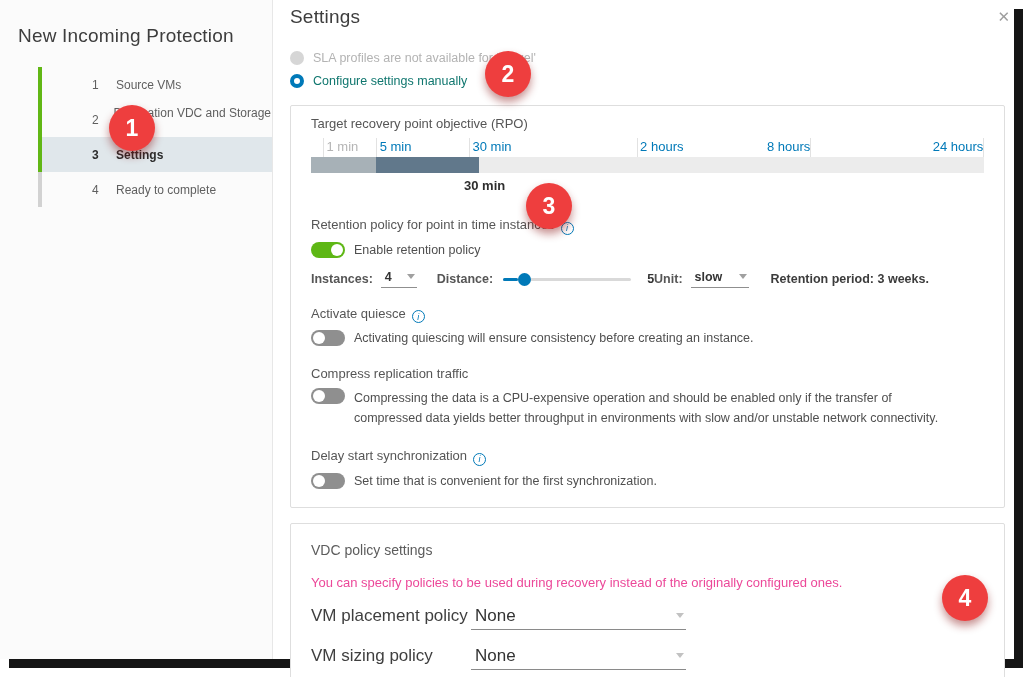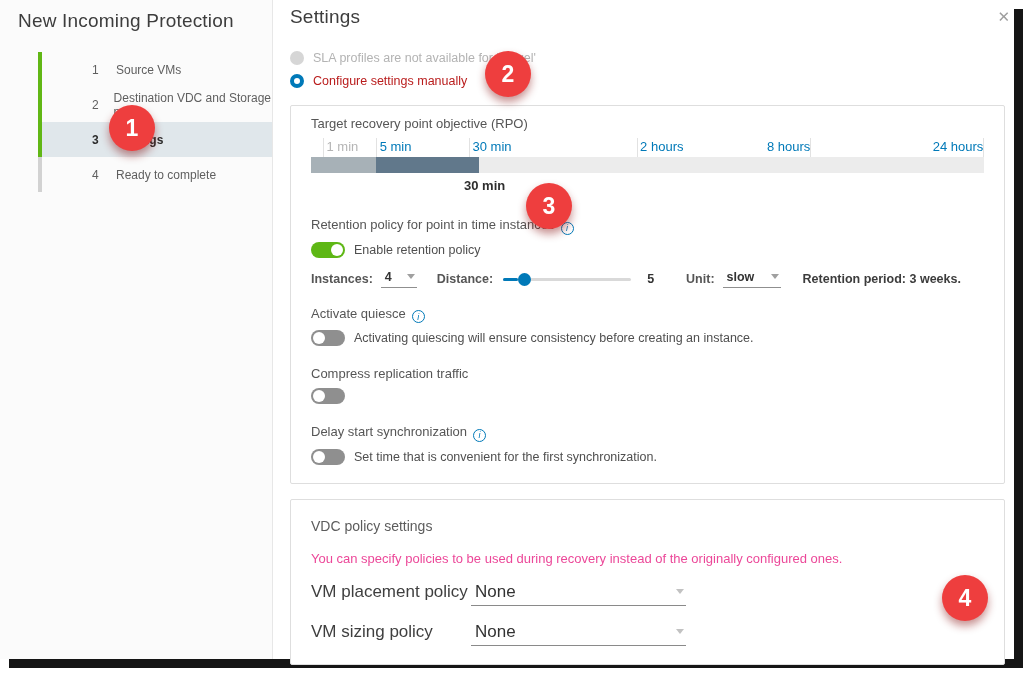--- a/index.html
+++ b/index.html
@@ -3,40 +3,40 @@
 <meta charset="utf-8">
 <style>
   * { margin:0; padding:0; box-sizing:border-box; }
   html,body { width:1024px; height:677px; background:#fff; overflow:hidden;
               font-family:"Liberation Sans","DejaVu Sans",sans-serif; }
   .dialog { position:relative; width:1014px; height:659px; background:#fff;
             box-shadow:9px 9px 0 0 #151515; display:flex; }
 
   
   .sidebar { width:273px; min-width:273px; background:#fbfbfb; border-right:1px solid #e7e7e7;
-             padding-top:10px; }
+             padding-top:25px; }
   .wizard-title { margin-left:18px; font-size:19px; font-weight:400; color:#3d3d3d; letter-spacing:.2px; }
   .steps { margin-top:20px; }
   .step { display:flex; align-items:center; height:35px; margin-left:38px;
           border-left:4px solid #61b715; font-size:12px; color:#5f5f5f; cursor:pointer; }
   .step.pending { border-left-color:#d2d2d2; }
   .step.active { background:#e0e7eb; font-weight:bold; color:#2b2b2b; }
   .step .num { margin-left:50px; width:14px; }
   .step .lbl { margin-left:10px; }
 
   
   .main { flex:1; position:relative; padding:6px 9px 0 17px; }
   .panel-title { font-size:19px; font-weight:400; color:#3d3d3d; letter-spacing:.2px; }
   .close-x { position:absolute; top:8px; right:4px; font-size:15px; color:#9e9e9e; cursor:pointer; }
 
   .radios { margin-top:22px; }
   .radio-row { display:flex; align-items:center; height:16px; margin-bottom:7px; font-size:12.5px; }
   .radio-off { width:14px; height:14px; border-radius:50%; background:#d6d6d6; }
   .radio-on  { width:14px; height:14px; border-radius:50%; border:4.5px solid #0079b8; background:#fff; }
-  .radio-row .rlbl { margin-left:9px; color:#b91c1c; }
+  .radio-row .rlbl { margin-left:9px; color:#0f766e; }
   .radio-row.disabled .rlbl { color:#b3b3b3; }
 
   .card { border:1px solid #dedede; border-radius:2px; background:#fff; padding:10px 20px 18px 20px; }
   .card1 { margin-top:16px; }
   .card2 { margin-top:15px; }
 
   .sec-title { font-size:13px; color:#565656; }
 
   
   .rpo-scale { position:relative; margin-top:6px; height:66px; }
@@ -171,21 +171,21 @@
             <span>4</span>
             <span class="caret"></span>
           </span>
           <span style="margin-left:20px">Distance:</span>
           <span class="dslider">
             <span class="track"></span>
             <span class="fill"></span>
             <span class="knob"></span>
           </span>
           <span style="margin-left:16px;color:#333">5</span>
-          <span style="margin-left:32px">Unit:</span>
+          <span style="">Unit:</span>
           <span class="select" style="width:58px;margin-left:8px">
             <span>slow</span>
             <span class="caret"></span>
           </span>
           <span style="margin-left:22px;color:#3c3c3c">Retention period: 3 weeks.</span>
         </div>
       </div>
 
       <div class="section" style="margin-top:18px">
         <div class="sec-title">
@@ -194,20 +194,21 @@
         <div class="trow">
           <span class="toggle"></span>
           <span class="tdesc onelabel">Activating quiescing will ensure consistency before creating an instance.</span>
         </div>
       </div>
 
       <div class="section" style="margin-top:20px">
         <div class="sec-title">Compress replication traffic</div>
         <div class="trow">
           <span class="toggle"></span>
+          <span class="tdesc" style="max-width:600px">Compressing the data is a CPU-expensive operation and should be enabled only if the transfer of compressed data yields better throughput in environments with slow and/or unstable network connectivity.</span>
         </div>
       </div>
 
       <div class="section" style="margin-top:20px">
         <div class="sec-title">
           <span>Delay start synchronization</span><span class="info-i">i</span>
         </div>
         <div class="trow">
           <span class="toggle"></span>
           <span class="tdesc onelabel">Set time that is convenient for the first synchronization.</span>

